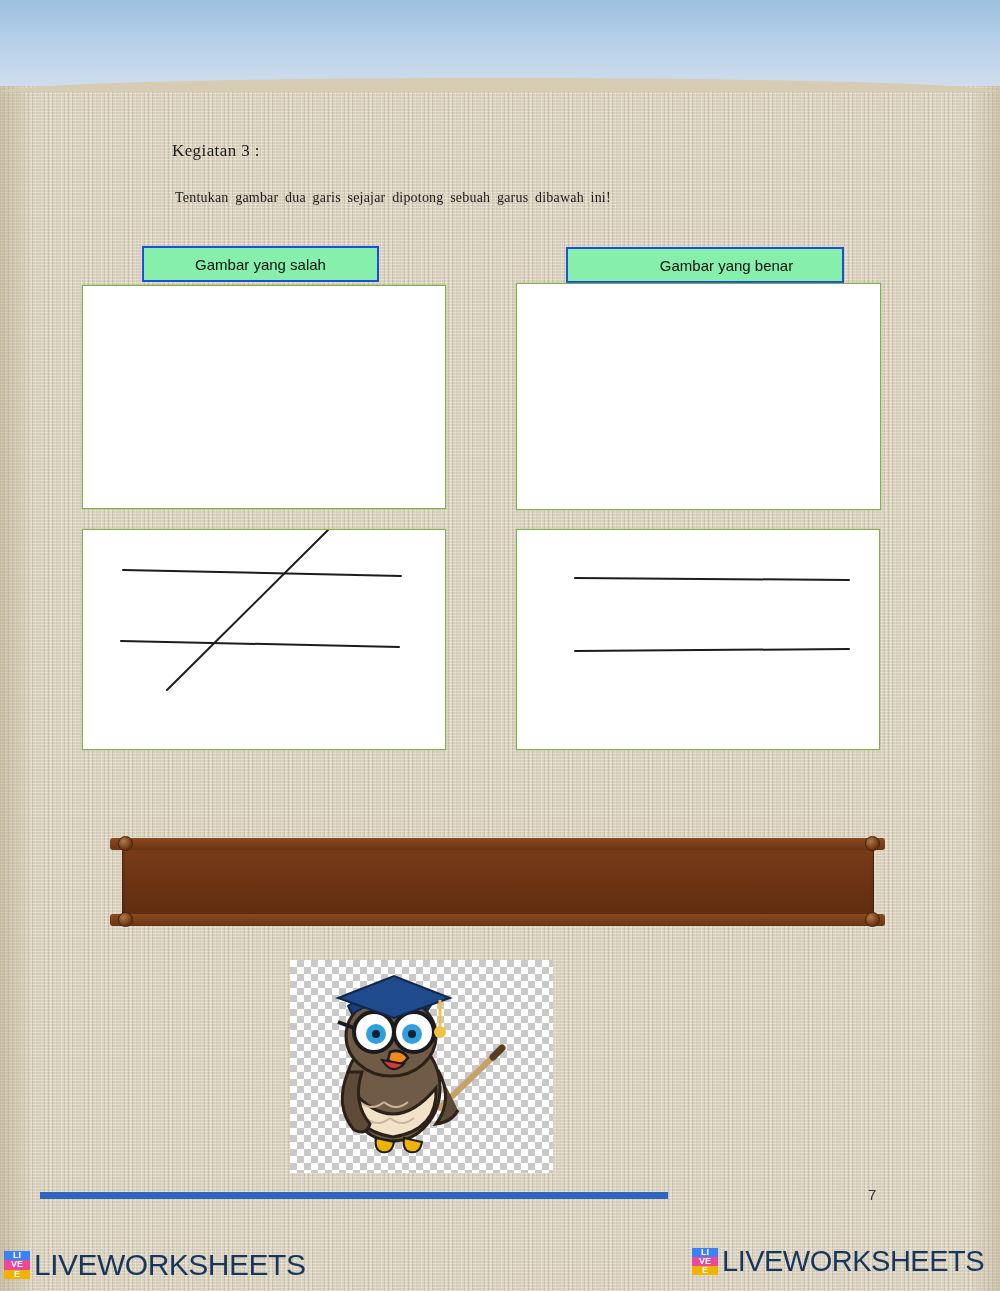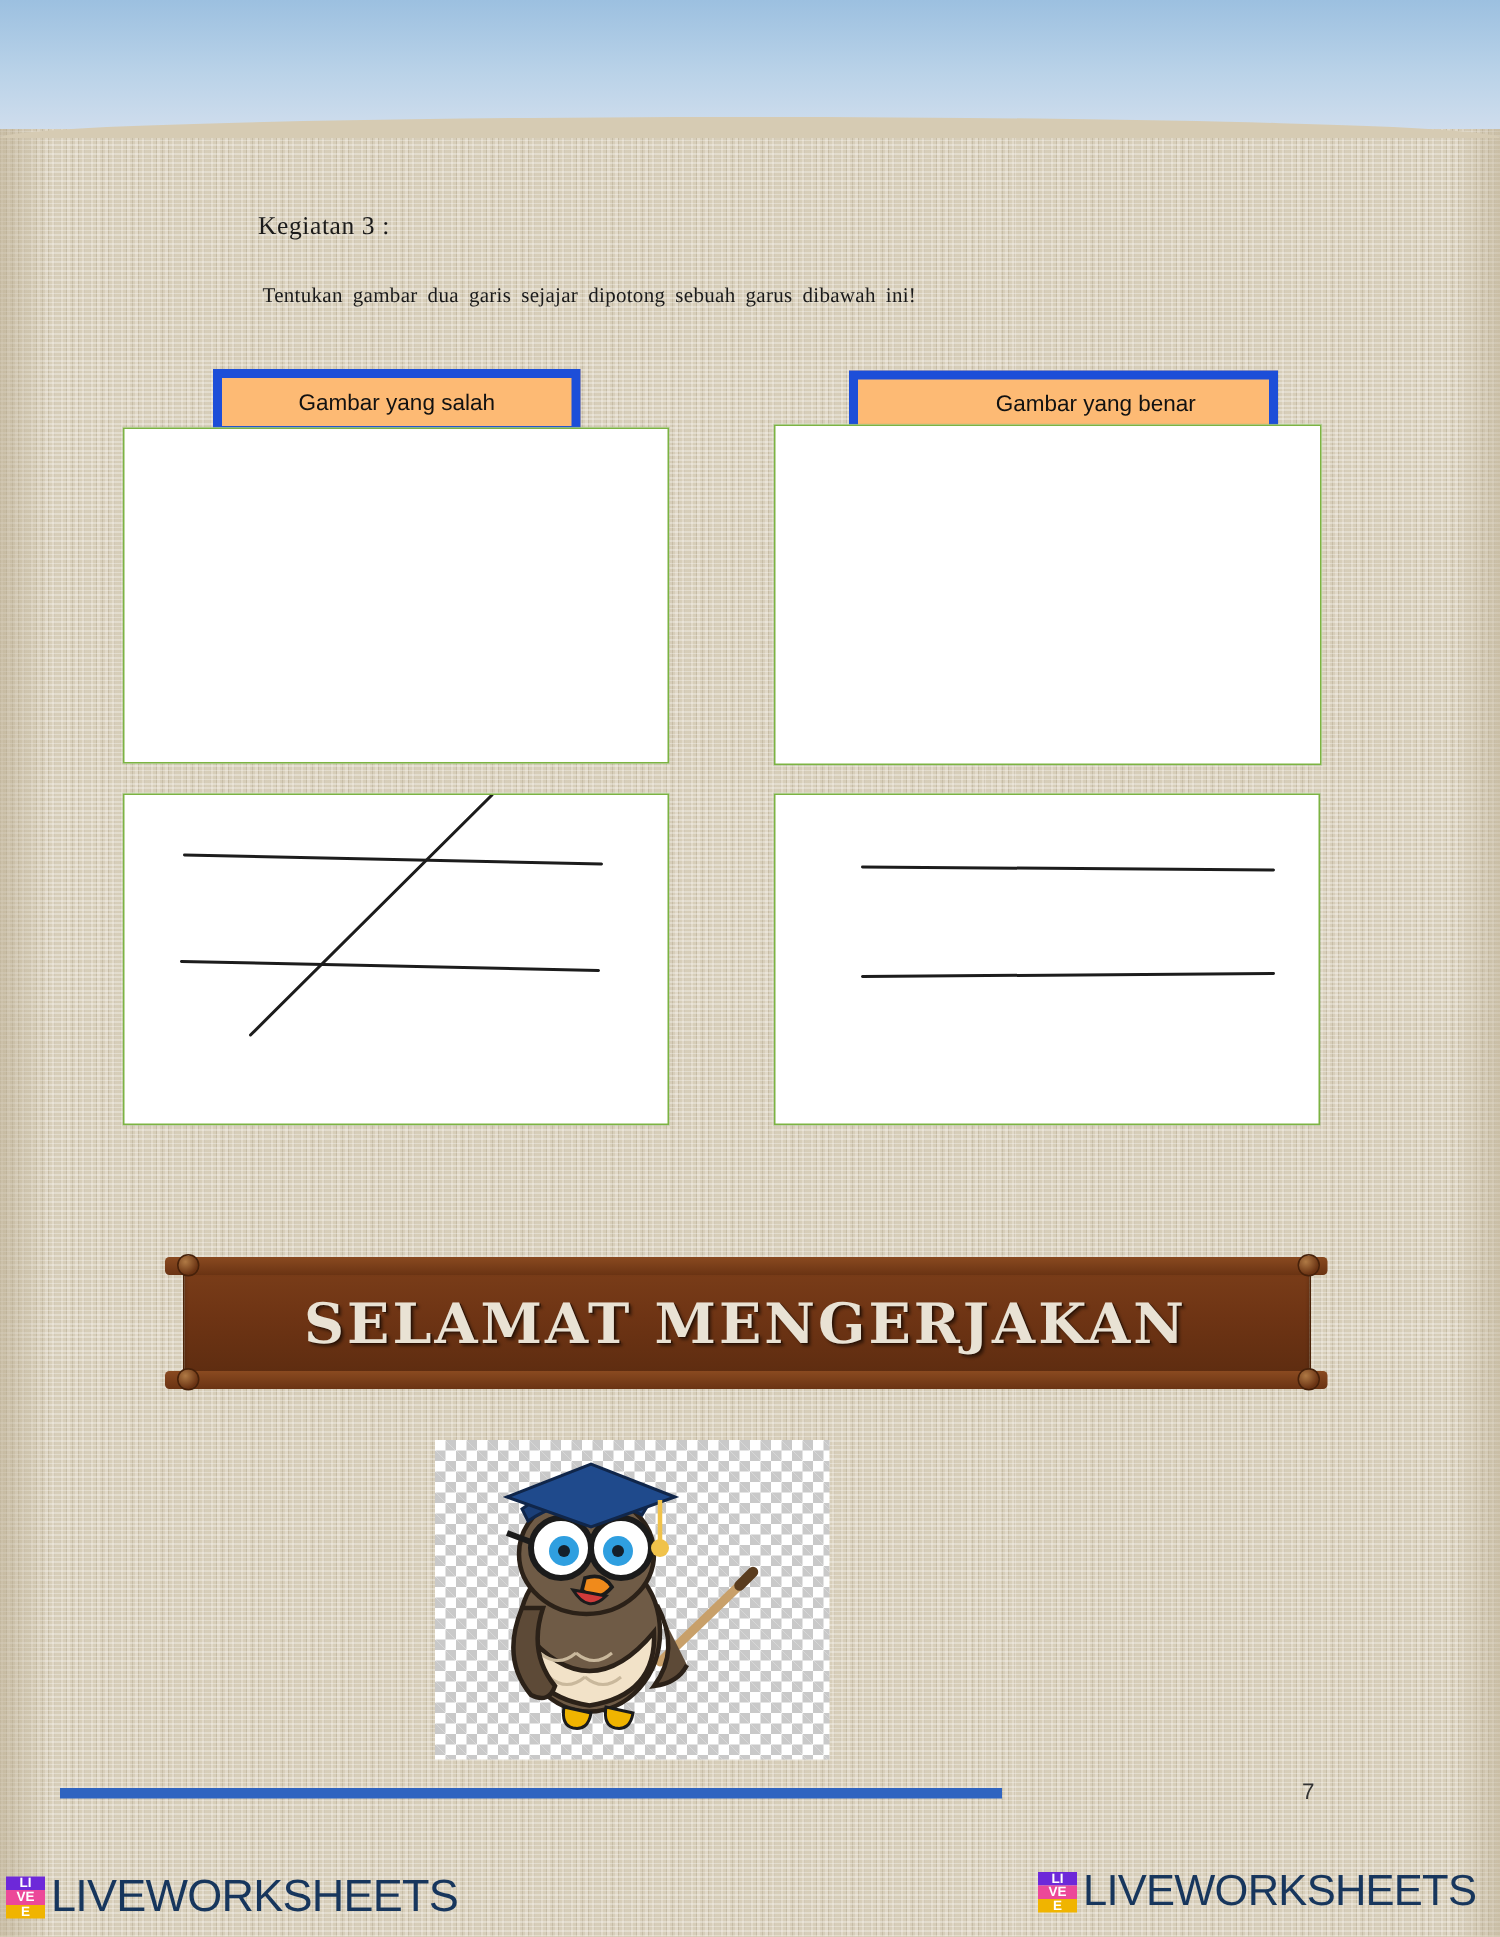--- a/index.html
+++ b/index.html
@@ -46,21 +46,21 @@
     font-size:17px;color:#1a1a1a;letter-spacing:.4px;
   }
   .instruksi{
     position:absolute;left:175px;top:190px;width:600px;
     font-size:14px;color:#1a1a1a;letter-spacing:.2px;
     word-spacing:3px;
   }
 
   
   .label-box{
-    position:absolute;background:#fdba74;border:6px solid #1d4ed8;
+    position:absolute;background:#86efac;border:2px solid #1d4ed8;
     font-family:"Liberation Sans", sans-serif;font-size:15px;color:#111;
     display:flex;align-items:center;justify-content:center;
   }
   #label-salah{left:142px;top:246px;width:233px;height:32px;}
   #label-benar{left:566px;top:247px;width:231px;height:32px;padding-left:43px;}
 
   
   .pic-box{
     position:absolute;background:#ffffff;
     border:1.5px solid #7cb342;
@@ -133,21 +133,21 @@
   #lw-right{left:692px;top:1245px;}
   .lw-cube{
     width:26px;height:28px;display:grid;
     grid-template-rows:1fr 1fr 1fr;margin-right:4px;
   }
   .lw-cube span{
     font-family:"Liberation Sans", sans-serif;
     font-size:9px;line-height:9.3px;color:#fff;font-weight:bold;
     text-align:center;
   }
-  .lw-cube .c1{background:#6d28d9;}
+  .lw-cube .c1{background:#3b82f6;}
   .lw-cube .c2{background:#ec4899;}
   .lw-cube .c3{background:#f0b400;}
   .lw-text{
     font-family:"Liberation Sans", sans-serif;
     font-weight:normal;font-size:30px;letter-spacing:-0.5px;color:#17365d;
   }
   #lw-right .lw-text{font-size:29px;}
 </style>
 </head>
 <body>
@@ -182,21 +182,20 @@
 </div>
 
 <div class="banner-wrap">
   <div class="banner-body"></div>
   <div class="banner-strip"></div>
   <div class="banner-strip bottom"></div>
   <div class="banner-knob knob-tl"></div>
   <div class="banner-knob knob-tr"></div>
   <div class="banner-knob knob-bl"></div>
   <div class="banner-knob knob-br"></div>
-  <div class="banner-text">Selamat Mengerjakan</div>
 </div>
 
 <div class="owl-wrap">
   <svg viewBox="0 0 263 213">
 
     <path d="M150 148 L205 95" stroke="#c8a06a" stroke-width="6" stroke-linecap="round"></path>
     <path d="M203 97 L212 88" stroke="#5a3c1e" stroke-width="7" stroke-linecap="round"></path>
 
     <ellipse cx="103" cy="128" rx="47" ry="53" fill="#6f5b46" stroke="#2b2118" stroke-width="3"></ellipse>
     <path d="M60 128 q43 52 86 0 q2 42 -43 49 q-45 -7 -43 -49z" fill="#f2e2c8" stroke="#2b2118" stroke-width="3"></path>

